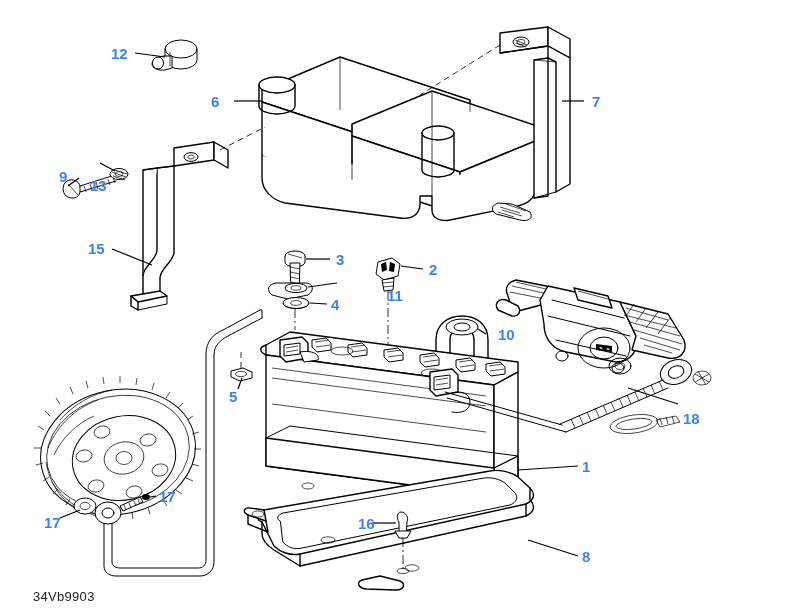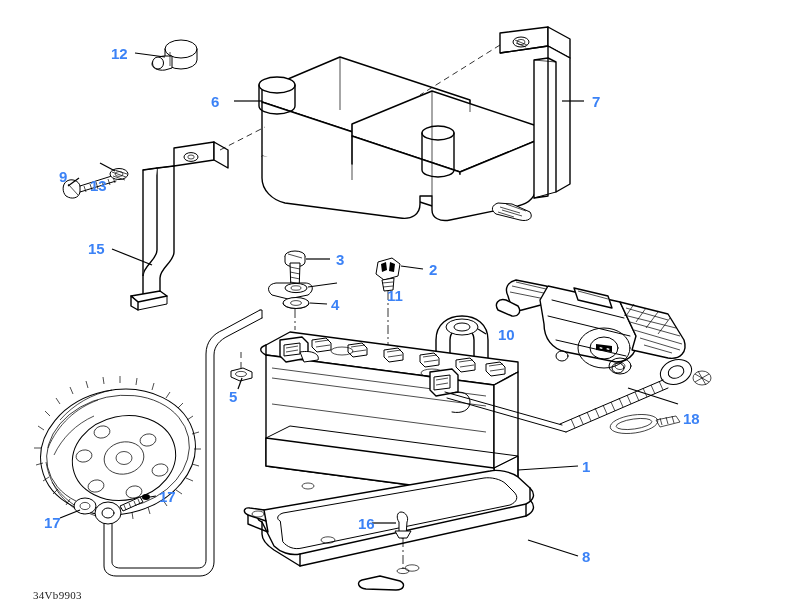--- a/index.html
+++ b/index.html
@@ -11,22 +11,22 @@
   .ln-thin{fill:none;stroke:#000;stroke-width:1;stroke-linejoin:round;stroke-linecap:round;}
   .ln-hair{fill:none;stroke:#000;stroke-width:0.7;}
   .ln-dash{fill:none;stroke:#000;stroke-width:0.8;stroke-dasharray:6 4;}
   .ln-dashdot{fill:none;stroke:#000;stroke-width:0.8;stroke-dasharray:9 3 2 3;}
   .fillw{fill:#ffffff;stroke:#000;stroke-width:1.4;stroke-linejoin:round;}
   .fillw-thin{fill:#ffffff;stroke:#000;stroke-width:1;stroke-linejoin:round;}
   .fillk{fill:#000;stroke:none;}
   .leader{fill:none;stroke:#000;stroke-width:1.2;}
   .callout{position:absolute;font-size:15px;font-weight:700;color:#3b82f6;
            font-family:"Liberation Sans", sans-serif;line-height:1;white-space:nowrap;}
-  .drawcode{position:absolute;font-size:11px;letter-spacing:0.3px;color:#222;
-            font-family:Liberation Serif, serif;}
+  .drawcode{position:absolute;font-size:13px;letter-spacing:0.3px;color:#222;
+            font-family:Liberation Sans, sans-serif;}
   .hatch{fill:none;stroke:#000;stroke-width:0.7;}
 </style>
 </head>
 <body>
 
 <div id="stage">
 
   <svg class="art" viewBox="0 0 800 616" xmlns="http://www.w3.org/2000/svg">
 
     <g>

